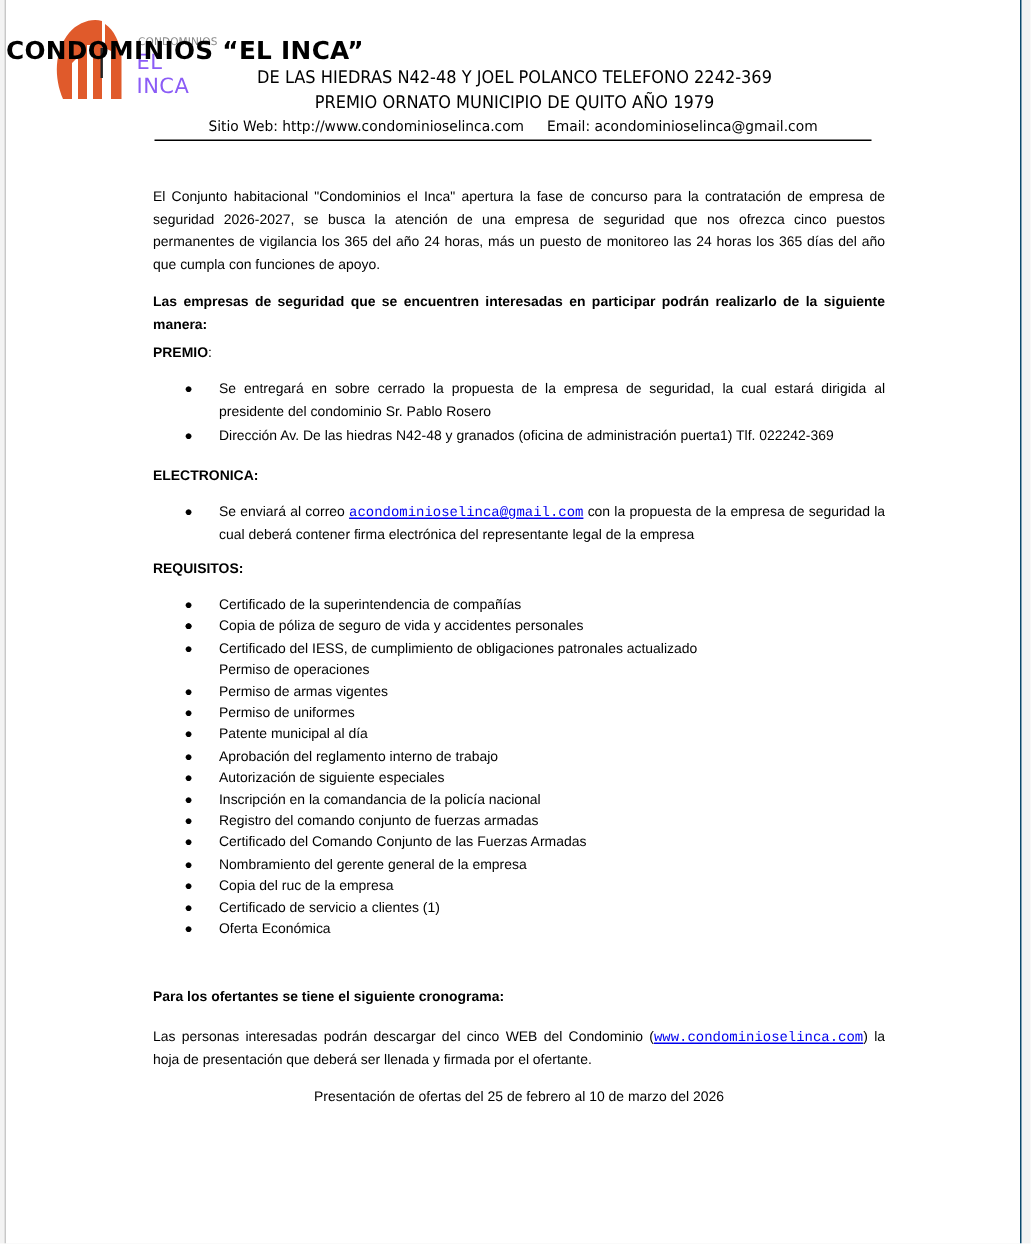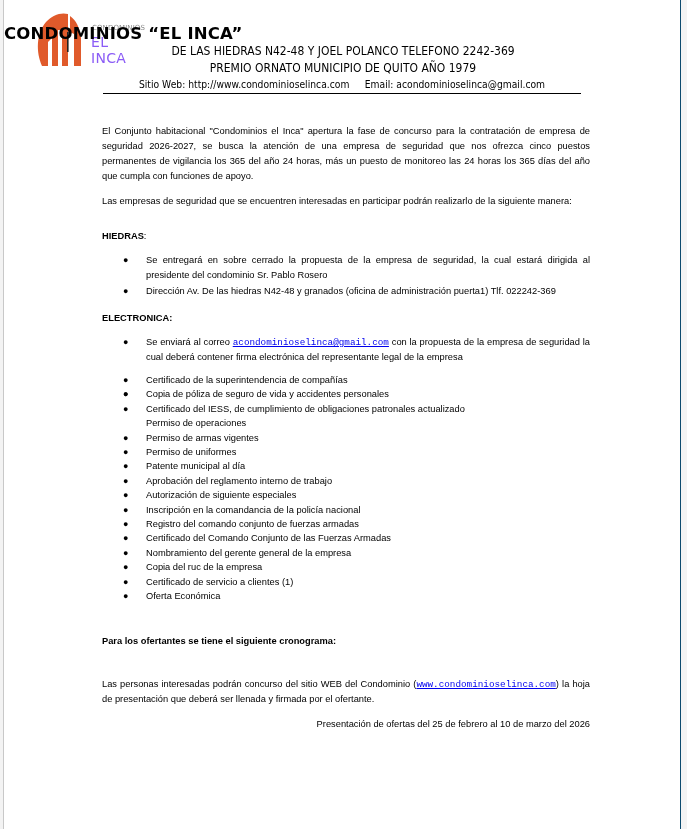--- a/index.html
+++ b/index.html
@@ -83,49 +83,50 @@
   <div class="hdr-title">CONDOMINIOS  “EL INCA”</div>
   <div class="hdr-line l1">DE  LAS  HIEDRAS N42-48 Y JOEL POLANCO TELEFONO 2242-369</div>
   <div class="hdr-line l2">PREMIO  ORNATO  MUNICIPIO DE QUITO  AÑO 1979</div>
   <div class="hdr-web">
     <span>Sitio Web: http://www.condominioselinca.com</span><span class="gap"></span><span>Email: acondominioselinca@gmail.com</span>
   </div>
   <div class="hdr-rule"></div>
 
   <div class="content">
     <p class="p mb10">El Conjunto habitacional "Condominios el Inca" apertura la fase de concurso para la contratación de empresa de seguridad 2026-2027, se busca la atención de una empresa de seguridad que nos ofrezca cinco puestos permanentes de vigilancia los 365 del año 24 horas, más un puesto de monitoreo las 24 horas los 365 días del año que cumpla con funciones de apoyo.</p>
-    <p class="p" style="margin-bottom:20px;">Las empresas de seguridad que se encuentren interesadas en participar podrán realizarlo de la siguiente manera:</p>
+    <p class="p" style="margin-bottom:4px;font-weight:bold;">Las empresas de seguridad que se encuentren interesadas en participar podrán realizarlo de la siguiente manera:</p>
 
-    <p class="heading" style="margin-bottom:9px;"><span>HIEDRAS</span><span style="font-weight:normal">:</span></p>
+    <p class="heading" style="margin-bottom:9px;"><span>PREMIO</span><span style="font-weight:normal">:</span></p>
     <ul style="margin-bottom:12px;">
       <li><span class="bullet">●</span><span>Se entregará en sobre cerrado la propuesta de la empresa de seguridad, la cual estará dirigida al presidente del condominio Sr. Pablo Rosero</span></li>
       <li style="margin-top:1px;"><span class="bullet">●</span><span>Dirección Av. De las hiedras N42-48 y granados (oficina de administración puerta1) Tlf. 022242-369</span></li>
     </ul>
 
     <p class="heading" style="margin-bottom:9px;">ELECTRONICA:</p>
     <ul style="margin-bottom:8px;">
       <li><span class="bullet">●</span><span>Se enviará al correo </span><a class="link" href="#">acondominioselinca@gmail.com</a><span>  con la propuesta de la empresa de seguridad la cual deberá contener firma electrónica del representante  legal de la empresa</span></li>
     </ul>
 
+    <p class="heading" style="margin-bottom:9px;">REQUISITOS:</p>
     <ul class="req" style="margin-bottom:30px;">
       <li><span class="bullet">●</span><span>Certificado de la superintendencia de compañías</span></li>
       <li><span class="bullet">●</span></li>
       <li><span class="bullet">●</span><span>Copia de póliza de seguro de vida y accidentes personales</span></li>
       <li><span class="bullet">●</span><span>Certificado del IESS, de cumplimiento de obligaciones patronales actualizado</span><br><span>Permiso de operaciones</span></li>
       <li><span class="bullet">●</span><span>Permiso de armas vigentes</span></li>
       <li><span class="bullet">●</span><span>Permiso de uniformes</span></li>
       <li><span class="bullet">●</span><span>Patente municipal al día</span></li>
       <li><span class="bullet">●</span><span>Aprobación del reglamento interno de trabajo</span></li>
       <li><span class="bullet">●</span><span>Autorización de siguiente especiales</span></li>
       <li><span class="bullet">●</span><span>Inscripción en la comandancia de la policía nacional</span></li>
       <li><span class="bullet">●</span><span>Registro del comando conjunto de fuerzas armadas</span></li>
       <li><span class="bullet">●</span><span>Certificado del Comando Conjunto de las Fuerzas Armadas</span></li>
       <li><span class="bullet">●</span><span>Nombramiento del gerente general de la empresa</span></li>
       <li><span class="bullet">●</span><span>Copia del ruc de la empresa</span></li>
       <li><span class="bullet">●</span><span>Certificado de servicio a clientes (1)</span></li>
       <li><span class="bullet">●</span><span>Oferta Económica</span></li>
     </ul>
 
-    <p class="heading" style="margin-bottom:28px;">Para los ofertantes se tiene el siguiente cronograma:</p>
-    <p class="p mb10"><span>Las personas interesadas podrán concurso del sitio WEB del Condominio (</span><a class="link" href="#">www.condominioselinca.com</a><span>) la hoja de presentación que deberá ser llenada y firmada por el ofertante.</span></p>
-    <p class="p mb10" style="text-align:right;">Presentación de ofertas del 25 de febrero al 10 de marzo del 2026</p>
+    <p class="heading" style="margin-bottom:12px;">Para los ofertantes se tiene el siguiente cronograma:</p>
+    <p class="p mb10"><span>Las personas interesadas podrán descargar del cinco WEB del Condominio (</span><a class="link" href="#">www.condominioselinca.com</a><span>) la hoja de presentación que deberá ser llenada y firmada por el ofertante.</span></p>
+    <p class="p mb10" style="text-align:center;">Presentación de ofertas del 25 de febrero al 10 de marzo del 2026</p>
   </div>
 </div>
 
 </body></html>

